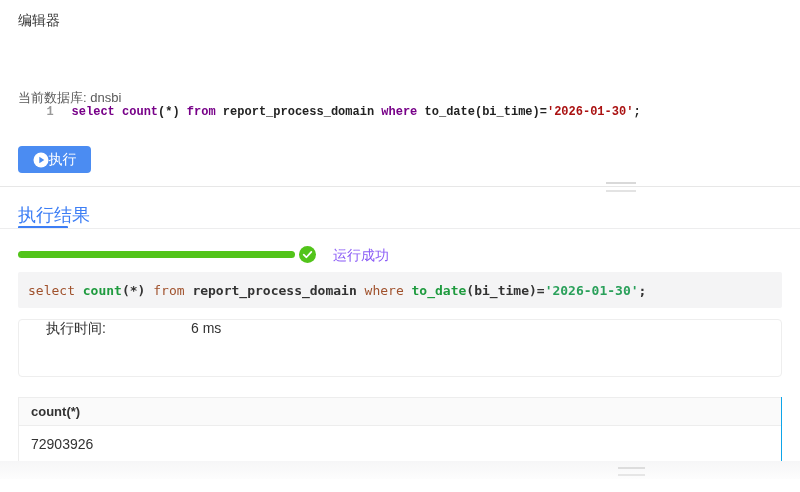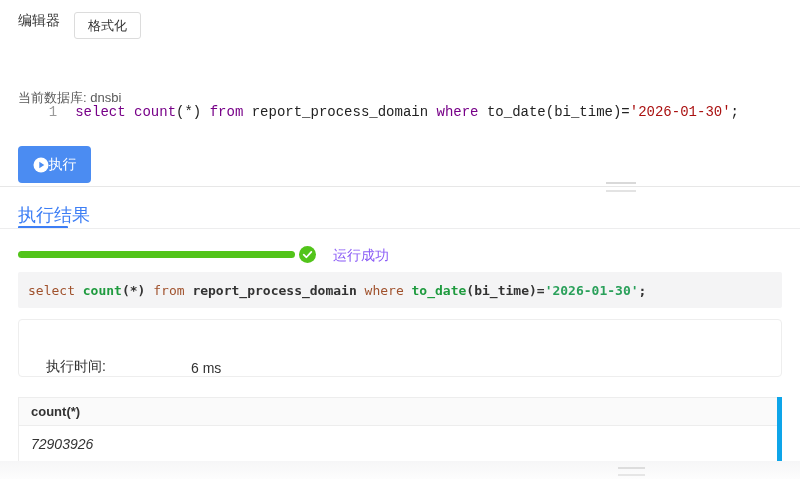--- a/index.html
+++ b/index.html
@@ -4,42 +4,42 @@
 <style>
   html,body { margin:0; padding:0; }
   body {
     width:800px; height:492px; position:relative; overflow:hidden;
     background:#ffffff; color:#333;
     font-family:"Liberation Sans", sans-serif;
   }
   .abs { position:absolute; }
 
   
-  .topbar { top:12px; left:18px; display:flex; align-items:flex-start; gap:14px; height:27px; }
+  .topbar { top:12px; left:18px; display:flex; align-items:flex-end; gap:23px; height:27px;flex-direction:column; }
   .editor-label { font-size:14px; color:#333; }
   .format-btn {
     font-size:13px; color:#333; background:#fff;
     border:1px solid #dcdcdc; border-radius:3px;
     padding:4px 13px; line-height:17px; cursor:pointer;
     font-family:"Liberation Sans", sans-serif;
   }
   .db-line { top:49px; left:18px; font-size:13px; color:#595959;margin-top:40px; }
 
   
   .editor-line {
     top:82px; left:32px; font-family:"Liberation Mono", monospace;
-    font-size:14px; line-height:20px; white-space:pre; color:#222;
+    font-size:12px; line-height:20px; white-space:pre; color:#222;font-weight:bold;
   }
   .gutter { color:#999; margin-right:18px; }
   .kw  { color:#770088; }
   .str { color:#aa1111; }
 
   
   .run-btn {
-    top:146px; left:18px; width:73px; height:37px;
+    top:146px; left:18px; width:73px; height:27px;
     background:#4b8cf2; border:none; border-radius:4px;
     color:#fff; font-size:14px; display:flex; align-items:center;
     justify-content:center; gap:0; cursor:pointer;
     font-family:"Liberation Sans", sans-serif;
   }
   .run-btn svg { display:block; }
 
   
   .splitter-line { top:186px; left:0; width:800px; height:1px; background:#e7e7e7; }
   .grip { width:30px; height:2px; background:#d9d9d9; cursor:row-resize; }
@@ -65,51 +65,50 @@
     font-weight:bold; color:#333; white-space:pre;
   }
   .ekw  { color:#a0522d; font-weight:normal; }
   .efn  { color:#1f9b3f; }
   .estr { color:#2aa05a; }
 
   
   .time-box {
     top:319px; left:18px; width:764px; height:58px; box-sizing:border-box;
     border:1px solid #eeeeee; border-radius:4px;
-    display:flex; align-items:flex-end; position:absolute;
+    display:flex; align-items:flex-start; position:absolute;
   }
   .time-label { margin-left:27px; font-size:14px; color:#333; }
   .time-value { position:absolute; left:172px; font-size:14px; color:#333; }
 
   
   .result-table {
     top:397px; left:18px; width:764px; box-sizing:border-box;
-    border-left:1px solid #ededed; border-right:5px solid #0ea5e9;
+    border-left:1px solid #ededed; border-right:1px solid #0ea5e9;
     font-size:14px;
   }
   .thead {
     display:flex; background:#fafafa; height:27px; align-items:center;
     border-top:1px solid #ededed; border-bottom:1px solid #ededed;
   }
   .th { padding-left:12px; font-weight:bold; font-size:13px; color:#333; flex:1; }
-  .trow { display:flex; background:#fff; height:35px; align-items:center;font-style:italic; }
+  .trow { display:flex; background:#fff; height:35px; align-items:center; }
   .td { padding-left:12px; color:#333; flex:1; }
 
   
   .bottom-band { top:461px; left:0; width:800px; height:18px;
     background:linear-gradient(#f6f6f7,#fdfdfd); }
   .grip-b1 { top:467px; left:618px; width:27px; background:#dddddd; }
   .grip-b2 { top:474px; left:618px; width:27px; background:#e6e6e6; }
 </style>
 </head>
 <body>
 
 <div class="abs topbar">
   <span class="editor-label">编辑器</span>
-  <button class="format-btn">格式化</button>
 </div>
 
 <div class="abs db-line">当前数据库: dnsbi</div>
 
 <div class="abs editor-line">
   <span class="gutter">1</span><span><span class="kw">select</span><span> </span><span class="kw">count</span><span>(*) </span><span class="kw">from</span><span> report_process_domain </span><span class="kw">where</span><span> to_date(bi_time)=</span><span class="str">'2026-01-30'</span><span>;</span></span>
 </div>
 
 <button class="abs run-btn">
   <span>

